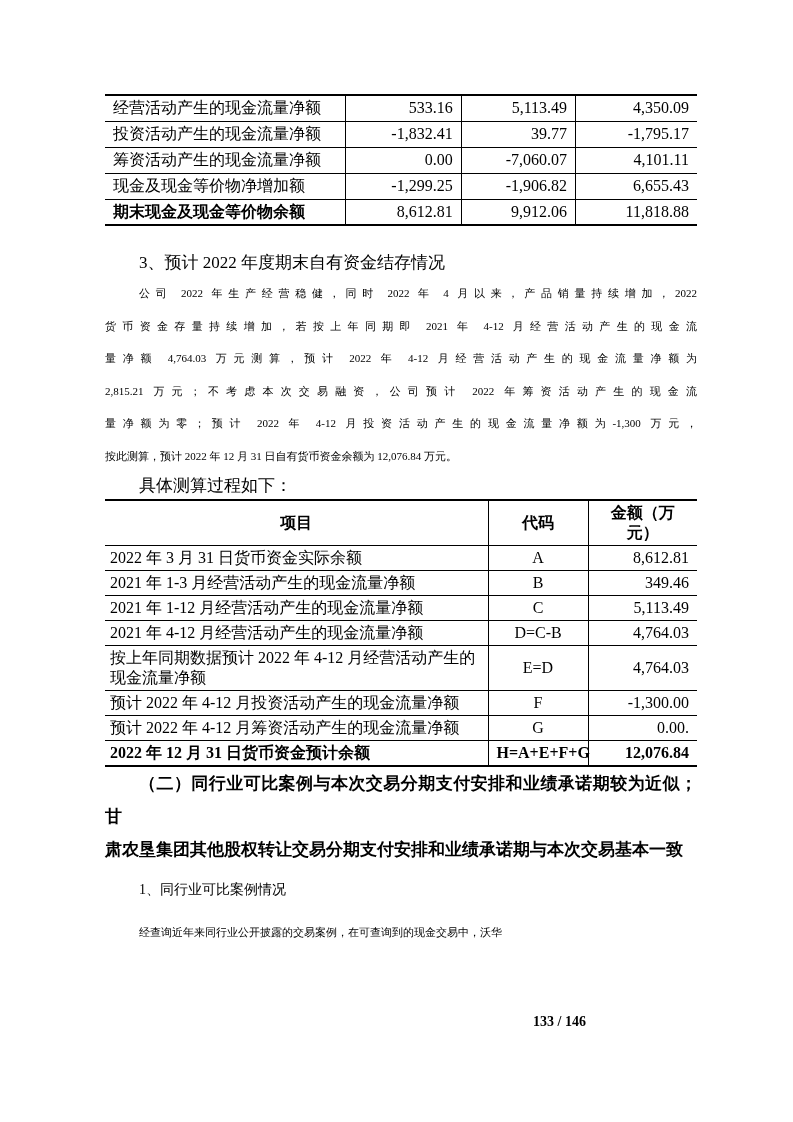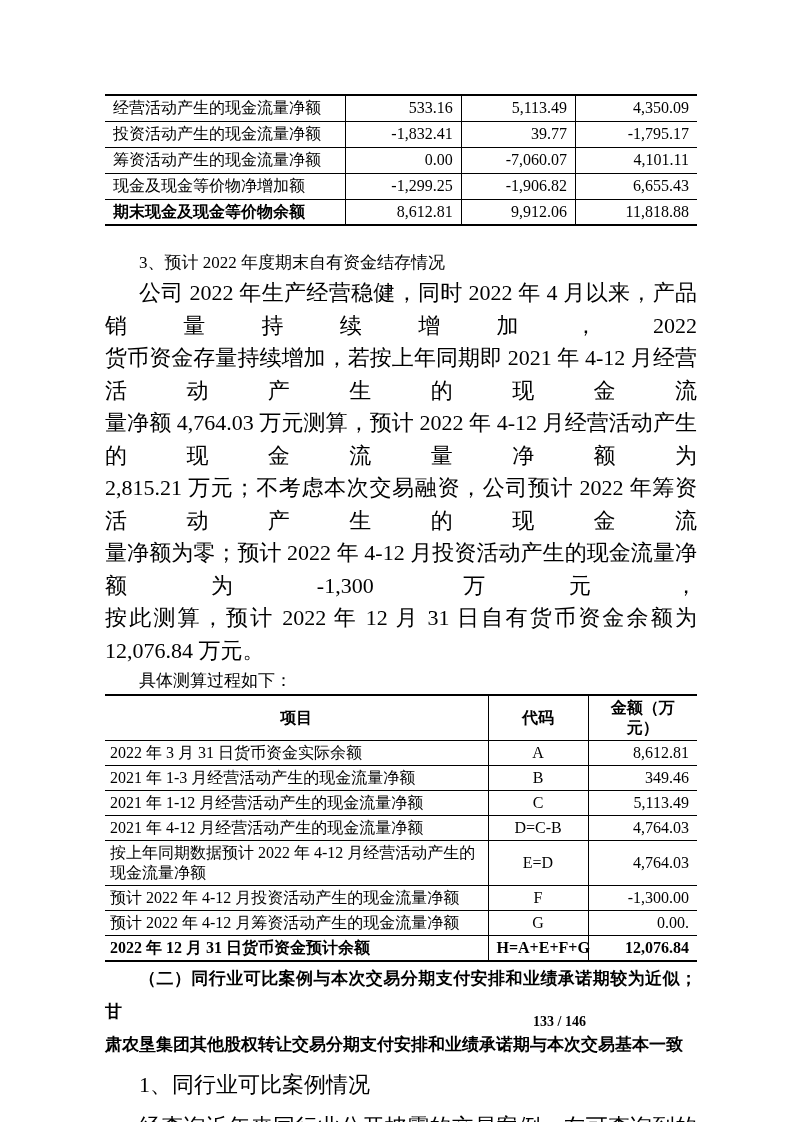--- a/index.html
+++ b/index.html
@@ -59,21 +59,21 @@
 
   
   .h-num {
     margin-top: 25px;
     font-size: 17px;
     line-height: 24px;
     text-indent: 34px;
   }
   .para { margin-top: 2px; }
   .para .line {
-    font-size: 22px;
+    font-size: 11px;
     line-height: 32.5px;
     text-align: justify;
     text-align-last: justify;
     white-space: normal;
   }
   .para .line:last-child { text-align-last: left; }
   .para .line.indent { text-indent: 34px; }
 
   .intro {
     font-size: 17px;
@@ -87,21 +87,21 @@
     font-weight: bold;
     line-height: 33px;
     text-align: justify;
     text-align-last: justify;
   }
   .h-bold .line.indent { text-indent: 34px; }
   .h-bold .line:last-child { text-align-last: left; }
 
   .sub-heading {
     margin-top: 12px;
-    font-size: 22px;
+    font-size: 14px;
     line-height: 24px;
     text-indent: 34px;
   }
   .para.p2 { margin-top: 14px; }
 
   .footer-pagenum {
     position: absolute;
     top: 1012px;
     right: 145px;
     font-size: 14px;

